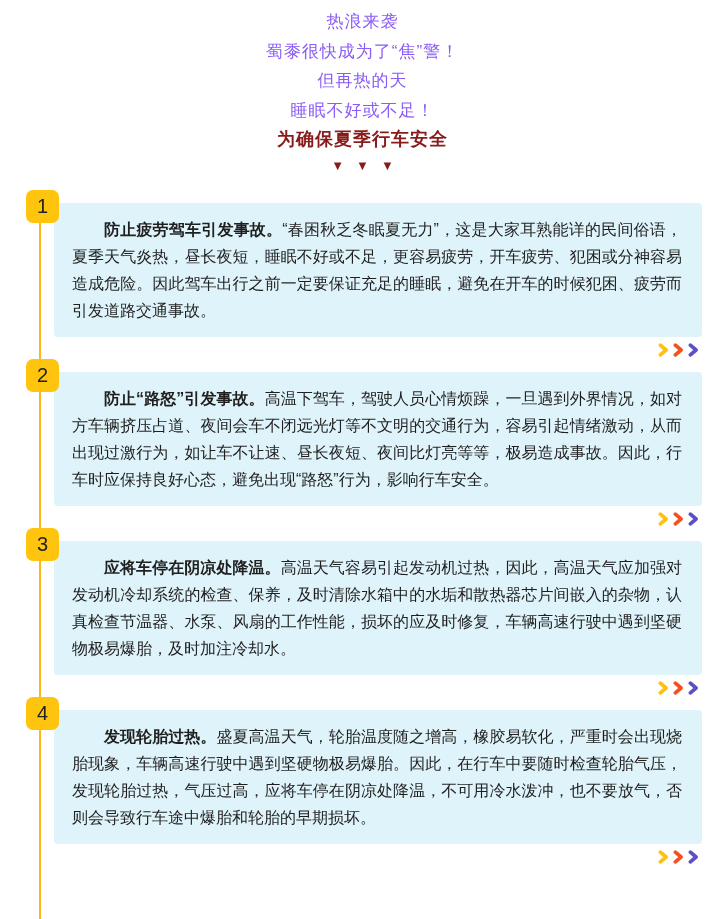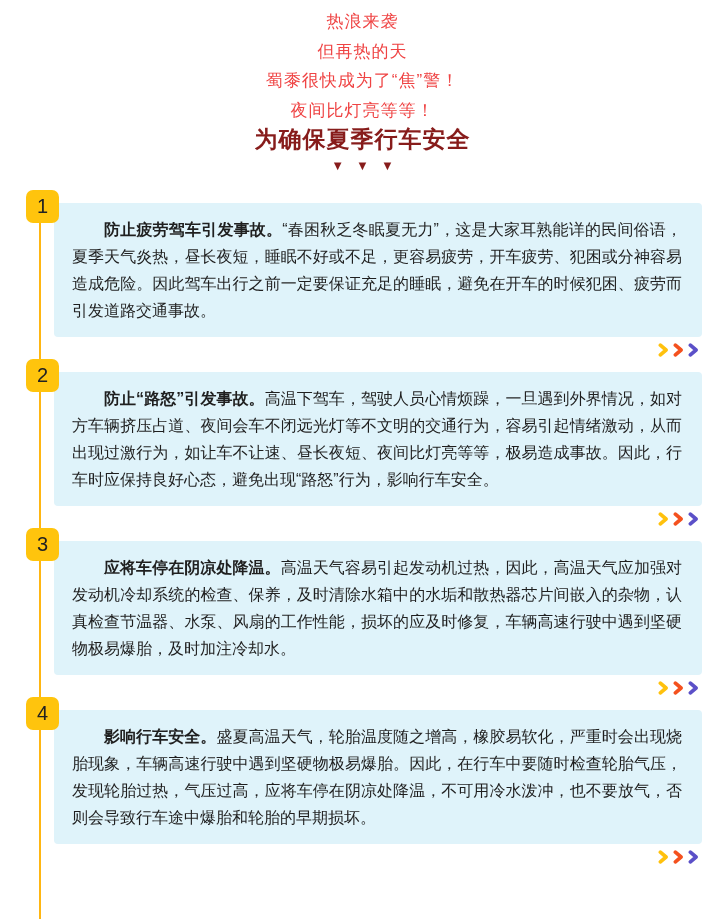--- a/index.html
+++ b/index.html
@@ -12,25 +12,25 @@
 
   
   .rail{
     position:absolute;left:39px;top:212px;bottom:0;width:2px;
     background:#FFB612;z-index:0;
   }
 
   
   .header{padding-top:7px;text-align:center;}
   .intro-line{
-    font-size:17px;line-height:29.5px;color:#ef4444;
+    font-size:17px;line-height:29.5px;color:#8b5cf6;
     letter-spacing:1px;white-space:nowrap;
   }
   .emphasis-line{
-    font-size:23px;line-height:29.5px;color:#871C1B;font-weight:700;
+    font-size:18px;line-height:29.5px;color:#871C1B;font-weight:700;
     letter-spacing:1px;white-space:nowrap;
   }
   .triangles{
     margin-top:3px;font-size:13px;color:#871C1B;
     letter-spacing:12px;text-indent:12px;line-height:16px;
   }
 
   
   .sections{margin-top:16px;position:relative;z-index:1;}
   .section{position:relative;padding-top:13px;}
@@ -57,23 +57,23 @@
   .chev{width:12px;height:14px;margin-left:3px;display:inline-block;vertical-align:top;}
 </style>
 </head>
 <body>
 
 <div class="page">
   <div class="rail"></div>
 
   <div class="header">
     <div class="intro-line">热浪来袭</div>
+    <div class="intro-line">蜀黍很快成为了“焦”警！</div>
     <div class="intro-line">但再热的天</div>
-    <div class="intro-line">蜀黍很快成为了“焦”警！</div>
-    <div class="intro-line">夜间比灯亮等等！</div>
+    <div class="intro-line">睡眠不好或不足！</div>
     <div class="emphasis-line">为确保夏季行车安全</div>
     <div class="triangles">▼▼▼</div>
   </div>
 
   <div class="sections">
 
     <div class="section">
       <div class="badge">1</div>
       <div class="box">
         <p><span class="tip-title">防止疲劳驾车引发事故。</span><span>“春困秋乏冬眠夏无力”，这是大家耳熟能详的民间俗语，夏季天气炎热，昼长夜短，睡眠不好或不足，更容易疲劳，开车疲劳、犯困或分神容易造成危险。因此驾车出行之前一定要保证充足的睡眠，避免在开车的时候犯困、疲劳而引发道路交通事故。</span></p>
@@ -117,21 +117,21 @@
             <path d="M3.5 2.5 L10 8 L3.5 13.5" fill="none" stroke-width="4.2" stroke-linecap="round" stroke-linejoin="round" stroke="#F4511E"></path>
           </svg><svg class="chev" viewBox="0 0 13 16">
             <path d="M3.5 2.5 L10 8 L3.5 13.5" fill="none" stroke-width="4.2" stroke-linecap="round" stroke-linejoin="round" stroke="#5B50C8"></path>
           </svg>
       </div>
     </div>
 
     <div class="section">
       <div class="badge">4</div>
       <div class="box">
-        <p><span class="tip-title">影响行车安全。</span><span>盛夏高温天气，轮胎温度随之增高，橡胶易软化，严重时会出现烧胎现象，车辆高速行驶中遇到坚硬物极易爆胎。因此，在行车中要随时检查轮胎气压，发现轮胎过热，气压过高，应将车停在阴凉处降温，不可用冷水泼冲，也不要放气，否则会导致行车途中爆胎和轮胎的早期损坏。</span></p>
+        <p><span class="tip-title">发现轮胎过热。</span><span>盛夏高温天气，轮胎温度随之增高，橡胶易软化，严重时会出现烧胎现象，车辆高速行驶中遇到坚硬物极易爆胎。因此，在行车中要随时检查轮胎气压，发现轮胎过热，气压过高，应将车停在阴凉处降温，不可用冷水泼冲，也不要放气，否则会导致行车途中爆胎和轮胎的早期损坏。</span></p>
       </div>
       <div class="arrows">
         <svg class="chev" viewBox="0 0 13 16">
             <path d="M3.5 2.5 L10 8 L3.5 13.5" fill="none" stroke-width="4.2" stroke-linecap="round" stroke-linejoin="round" stroke="#FFC10D"></path>
           </svg><svg class="chev" viewBox="0 0 13 16">
             <path d="M3.5 2.5 L10 8 L3.5 13.5" fill="none" stroke-width="4.2" stroke-linecap="round" stroke-linejoin="round" stroke="#F4511E"></path>
           </svg><svg class="chev" viewBox="0 0 13 16">
             <path d="M3.5 2.5 L10 8 L3.5 13.5" fill="none" stroke-width="4.2" stroke-linecap="round" stroke-linejoin="round" stroke="#5B50C8"></path>
           </svg>
       </div>

